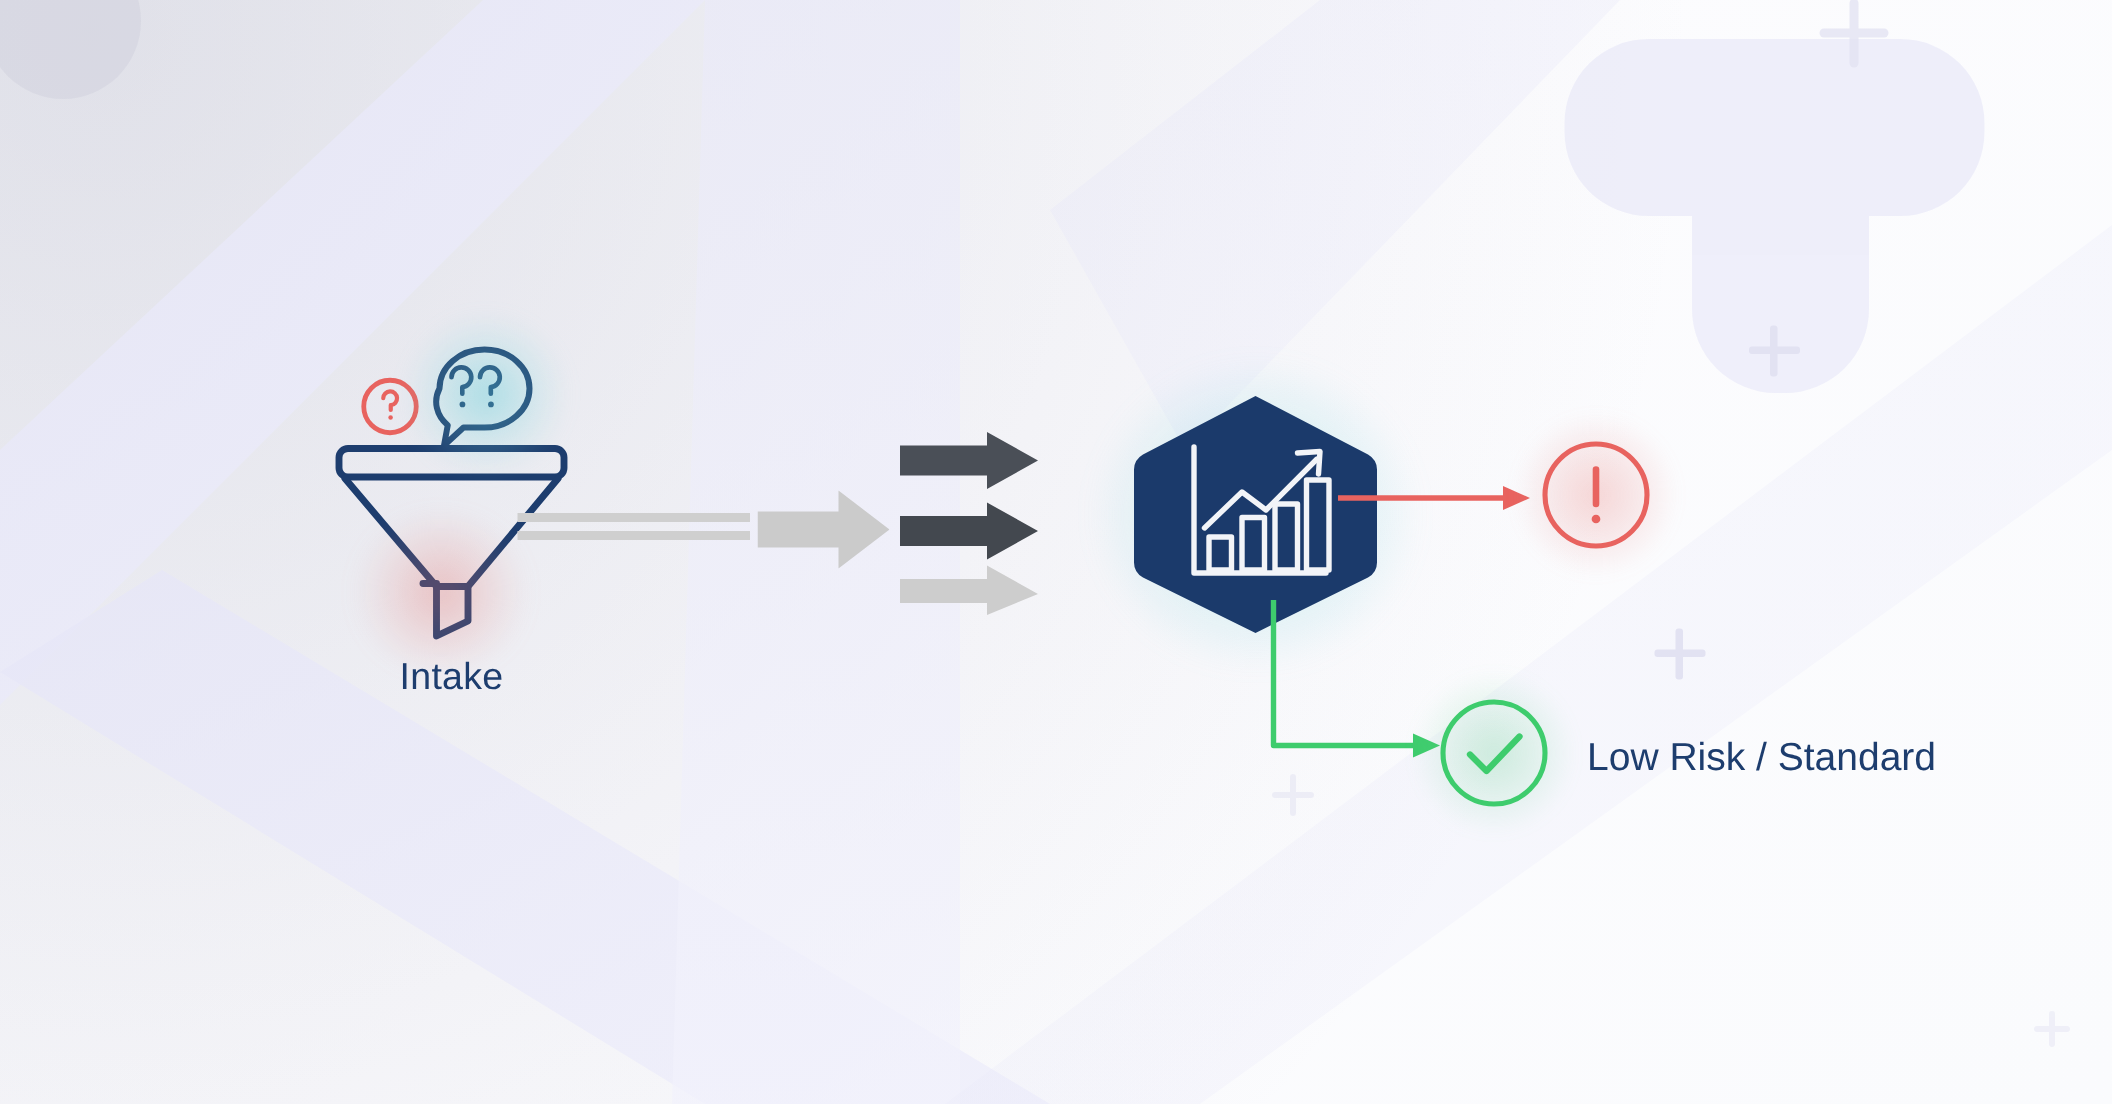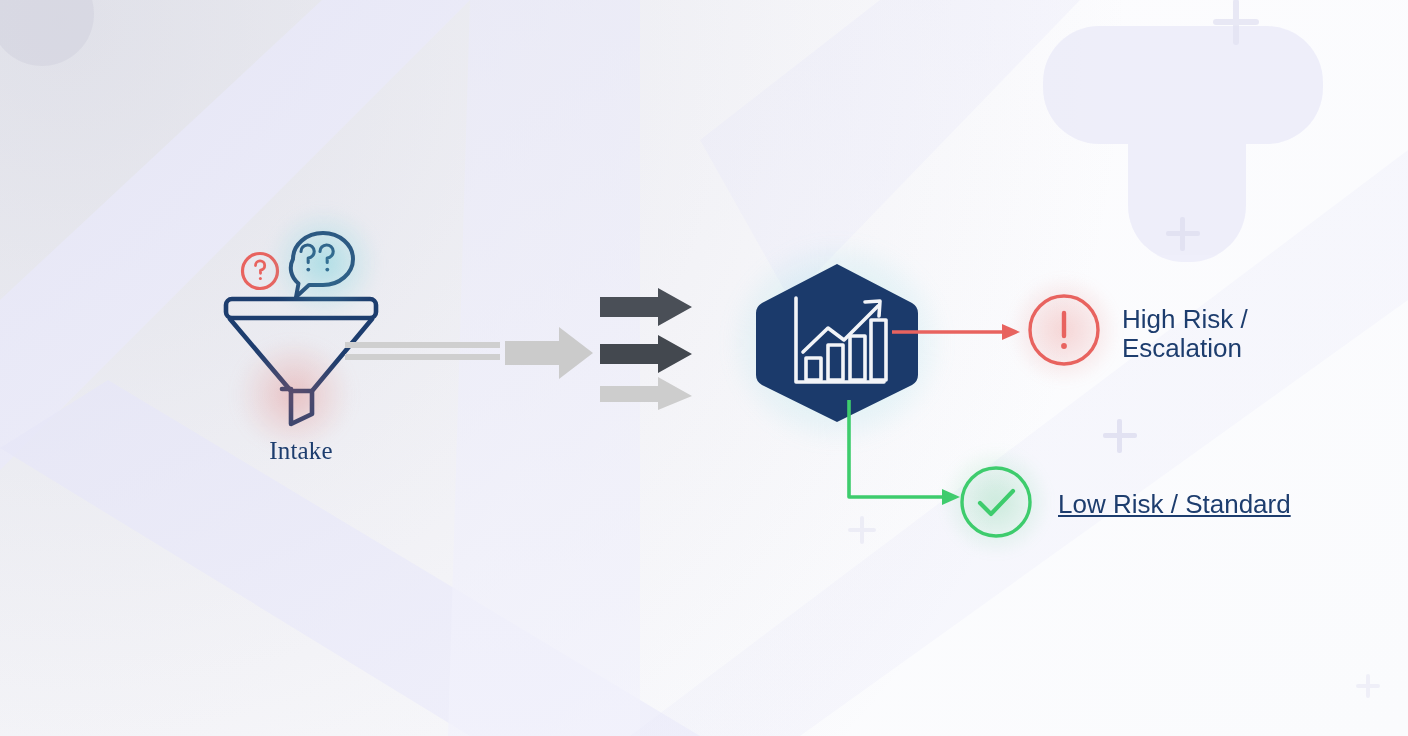--- a/index.html
+++ b/index.html
@@ -35,21 +35,20 @@
   .glow-red {
     position:absolute; border-radius:50%;
     background:radial-gradient(circle, rgba(226,110,105,0.34) 0%, rgba(230,130,125,0.12) 48%, rgba(255,255,255,0) 74%);
     filter:blur(7px);
   }
   #intake-label {
     position:absolute; left:0; top:222px; width:210px;
     text-align:center;
     font-size:25px; color:#1d3d6e; letter-spacing:0.2px;
     white-space:nowrap;
-    font-family:Liberation Serif, serif;
   }
 
   
   #dash-lines { left:345px; top:340px; width:160px; height:26px; }
   .dash-bar { position:absolute; left:0; width:155px; height:6px; background:#cfcfcf; }
 
   #gray-arrow  { left:505px; top:327px; width:88px; height:52px; }
   #stack-arrows{ left:600px; top:288px; width:92px; height:122px; }
 
   
@@ -85,21 +84,21 @@
     filter:blur(5px);
   }
 
   
   .outcome-label {
     position:absolute;
     font-size:26px; line-height:1.12;
     color:#1d3d6e; white-space:pre-line;
   }
   #high-label { left:1122px; top:305px; width:250px; }
-  #low-label  { left:1058px; top:490px; width:320px;text-decoration:underline; }
+  #low-label  { left:1058px; top:490px; width:320px; }
 </style>
 </head>
 <body>
 
 <div id="stage">
 
   <div class="bg">
     <svg width="1408" height="736" viewBox="0 0 1408 736">
       <defs>
         <linearGradient id="bandGrad" x1="0" y1="0" x2="1" y2="1">
@@ -239,22 +238,20 @@
   </div>
 
   <div class="node" id="high-icon">
     <div class="halo-red"></div>
     <svg width="76" height="76" viewBox="0 0 76 76" style="position:relative;">
       <circle cx="38" cy="38" r="34" fill="none" stroke="#e8635f" stroke-width="3.4"></circle>
       <line x1="38" y1="21" x2="38" y2="44" stroke="#e8635f" stroke-width="4.4" stroke-linecap="round"></line>
       <circle cx="38" cy="54" r="2.9" fill="#e8635f"></circle>
     </svg>
   </div>
-  <div class="outcome-label" id="high-label">High Risk /
-Escalation</div>
 
   <div class="node" id="low-icon">
     <div class="halo-green"></div>
     <svg width="76" height="76" viewBox="0 0 76 76" style="position:relative;">
       <circle cx="38" cy="38" r="34" fill="none" stroke="#3ecc6d" stroke-width="3.4"></circle>
       <path d="M22 39 L33 50 L55 27" fill="none" stroke="#3ecc6d" stroke-width="4.2" stroke-linecap="round" stroke-linejoin="round"></path>
     </svg>
   </div>
   <div class="outcome-label" id="low-label">Low Risk / Standard</div>
 

